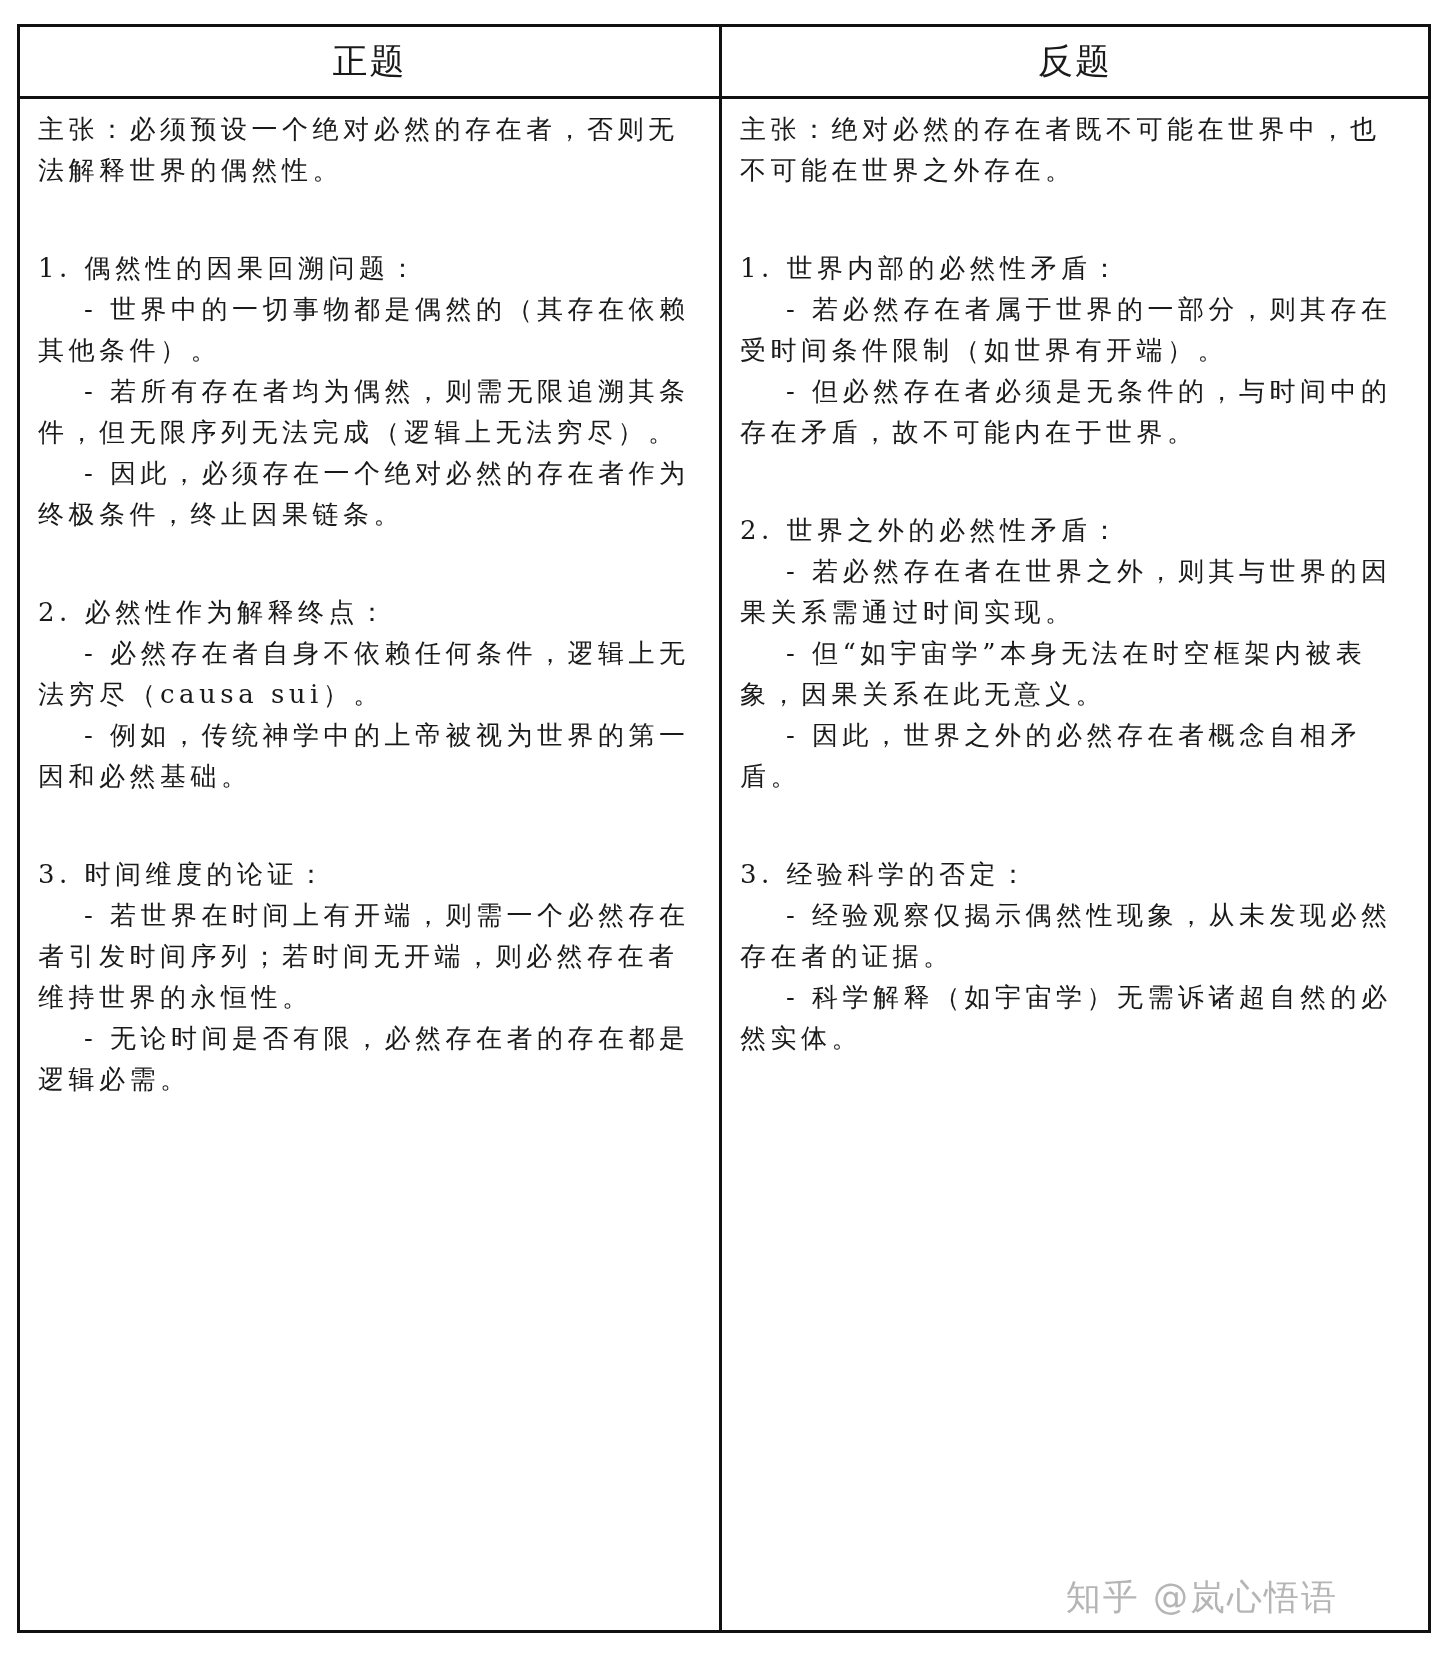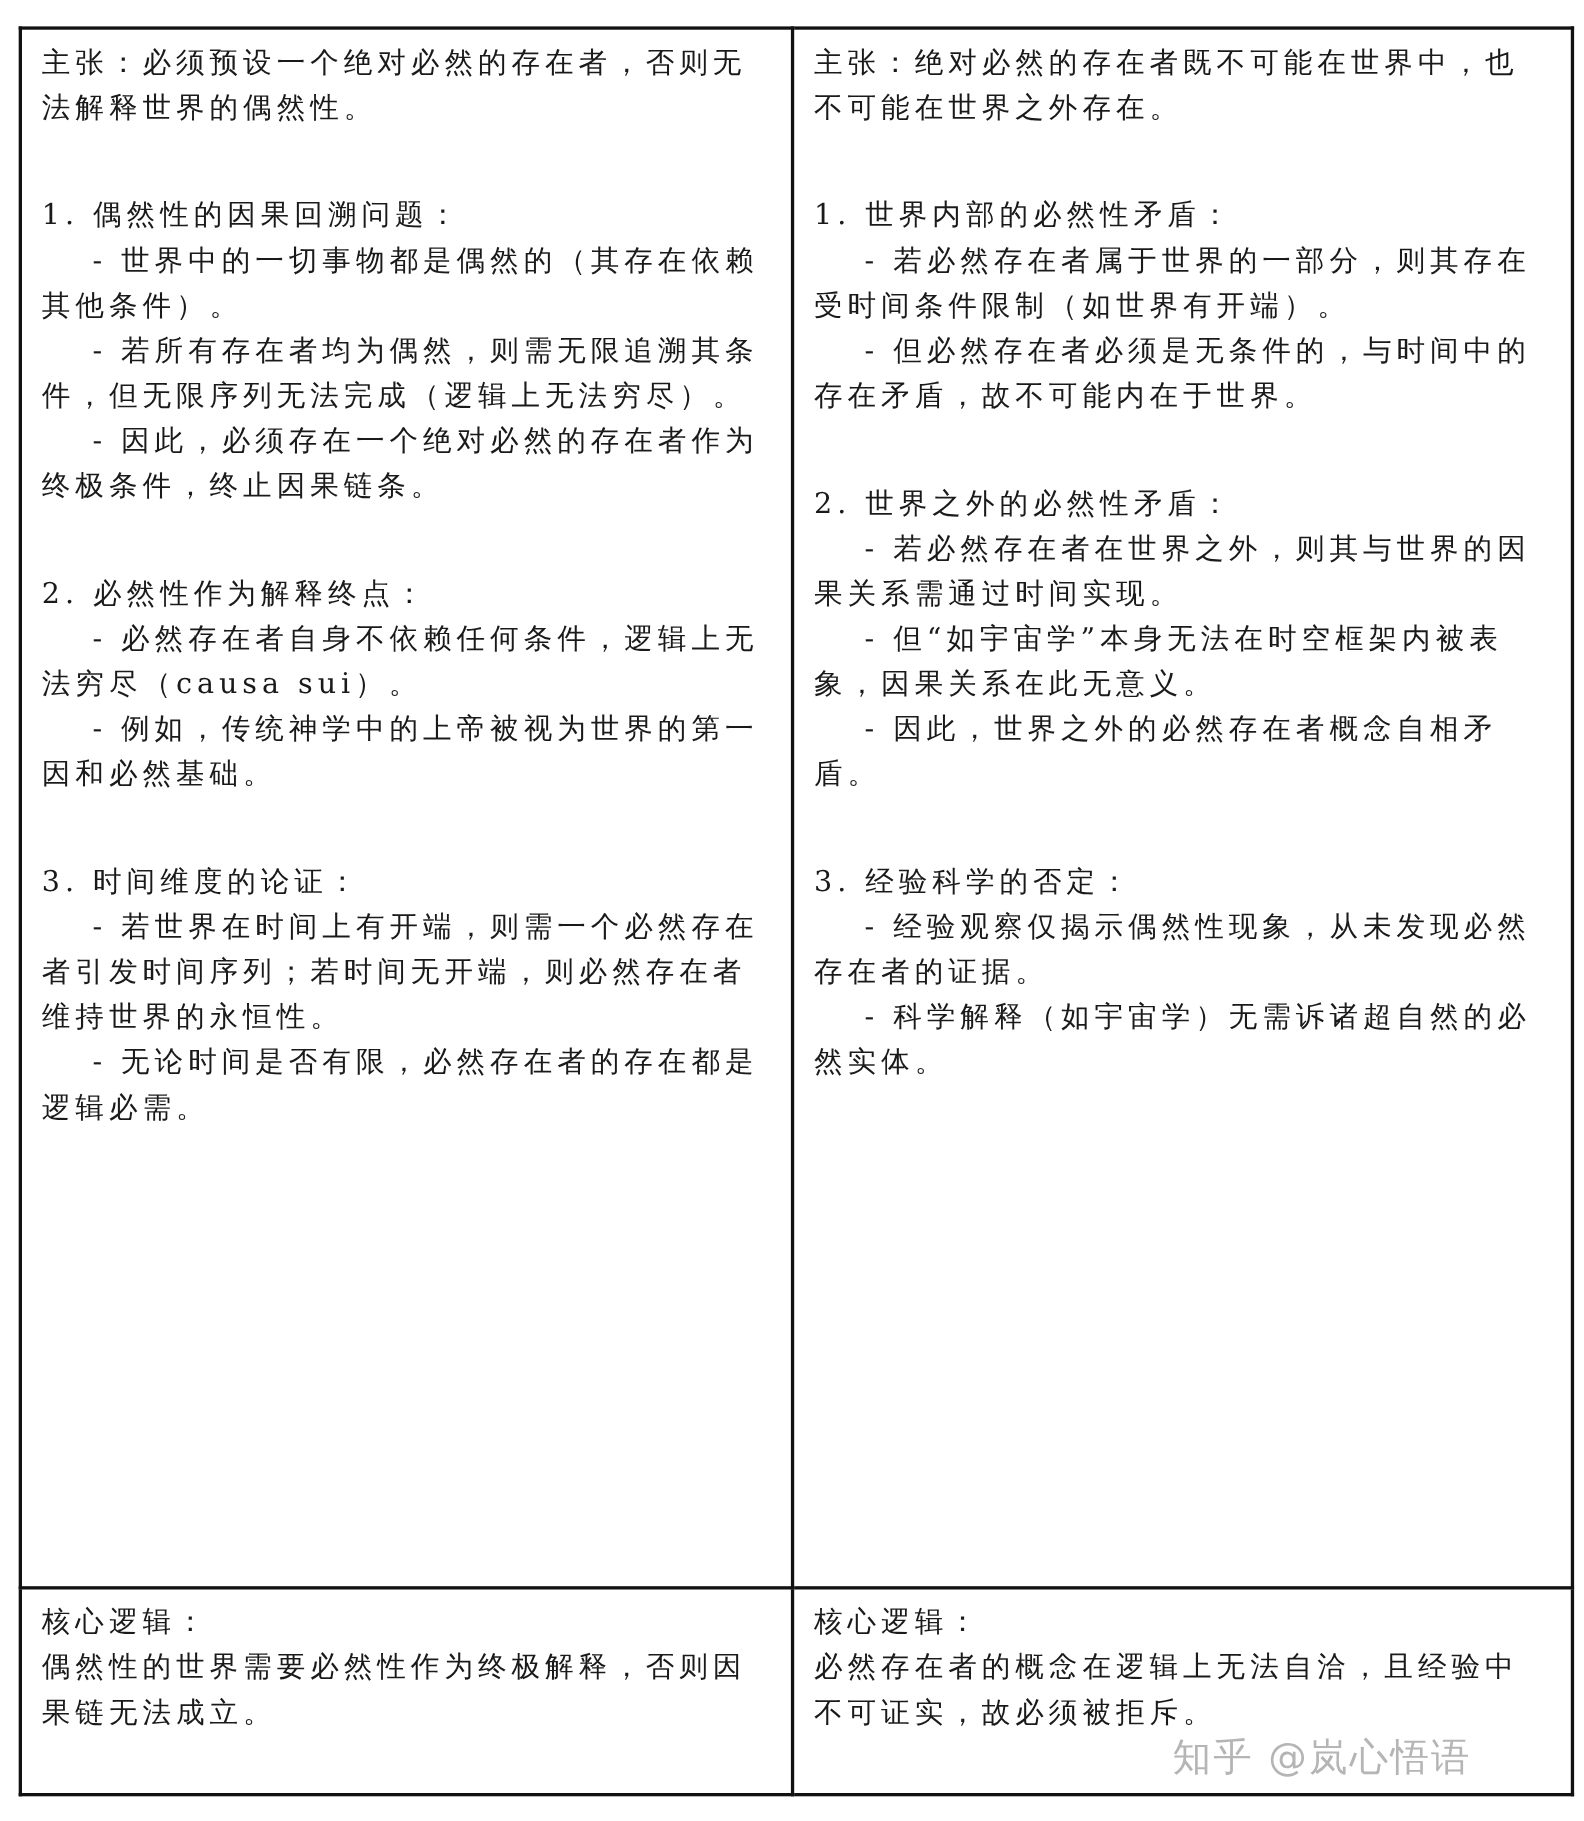--- a/index.html
+++ b/index.html
@@ -44,20 +44,24 @@
 </style>
 </head>
 <body>
 
 <table class="doc-table">
   <colgroup>
       <col class="col-left">
       <col class="col-right">
     </colgroup>
   <tbody>
+      <tr>
+    <th class="head-cell">正题</th>
+    <th class="head-cell">反题</th>
+  </tr>
   <tr>
     <td class="body-cell">
       <div class="cell-inner">
         <p class="para">主张：必须预设一个绝对必然的存在者，否则无法解释世界的偶然性。</p>
         <div class="gap"></div>
         <p class="para">1. 偶然性的因果回溯问题：</p>
         <p class="para bullet">- 世界中的一切事物都是偶然的（其存在依赖其他条件）。</p>
         <p class="para bullet">- 若所有存在者均为偶然，则需无限追溯其条件，但无限序列无法完成（逻辑上无法穷尽）。</p>
         <p class="para bullet">- 因此，必须存在一个绝对必然的存在者作为终极条件，终止因果链条。</p>
         <div class="gap"></div>
@@ -82,30 +86,16 @@
         <p class="para bullet">- 若必然存在者在世界之外，则其与世界的因果关系需通过时间实现。</p>
         <p class="para bullet">- 但“如宇宙学”本身无法在时空框架内被表象，因果关系在此无意义。</p>
         <p class="para bullet">- 因此，世界之外的必然存在者概念自相矛盾。</p>
         <div class="gap"></div>
         <p class="para">3. 经验科学的否定：</p>
         <p class="para bullet">- 经验观察仅揭示偶然性现象，从未发现必然存在者的证据。</p>
         <p class="para bullet">- 科学解释（如宇宙学）无需诉诸超自然的必然实体。</p>
       </div>
     </td>
   </tr>
-  <tr>
-    <td class="footer-cell">
-      <div class="cell-inner">
-        <p class="para">核心逻辑：</p>
-        <p class="para">偶然性的世界需要必然性作为终极解释，否则因果链无法成立。</p>
-      </div>
-    </td>
-    <td class="footer-cell">
-      <div class="cell-inner">
-        <p class="para">核心逻辑：</p>
-        <p class="para">必然存在者的概念在逻辑上无法自洽，且经验中不可证实，故必须被拒斥。</p>
-      </div>
-    </td>
-  </tr>
 </tbody>
   </table>
 
 <div class="watermark">知乎 @岚心悟语</div>
 
 </body></html>

